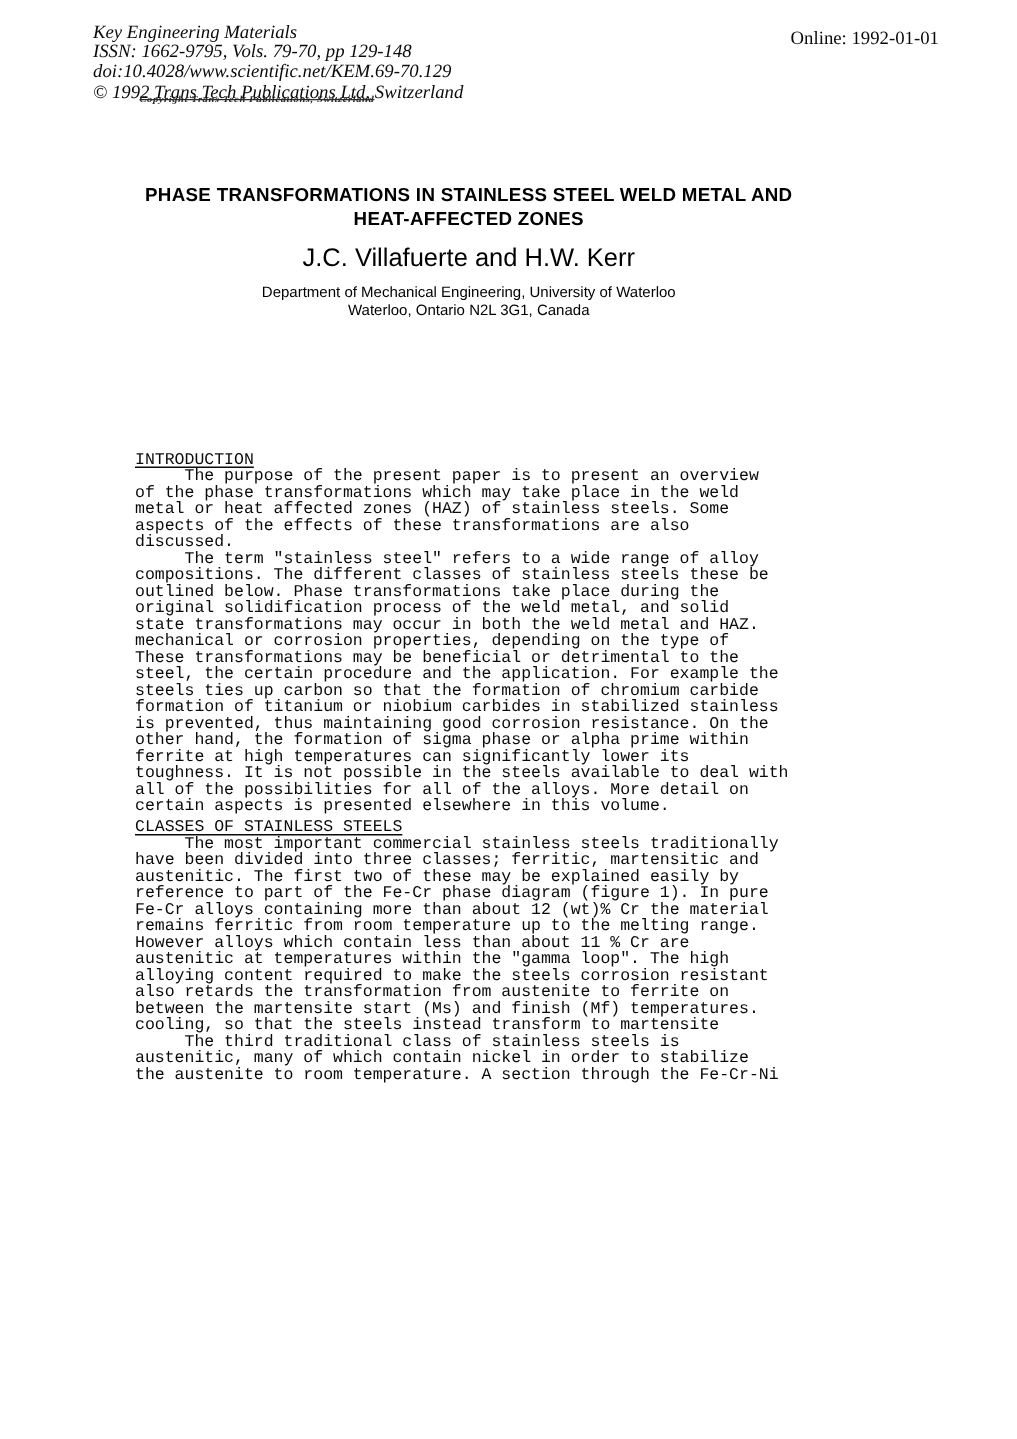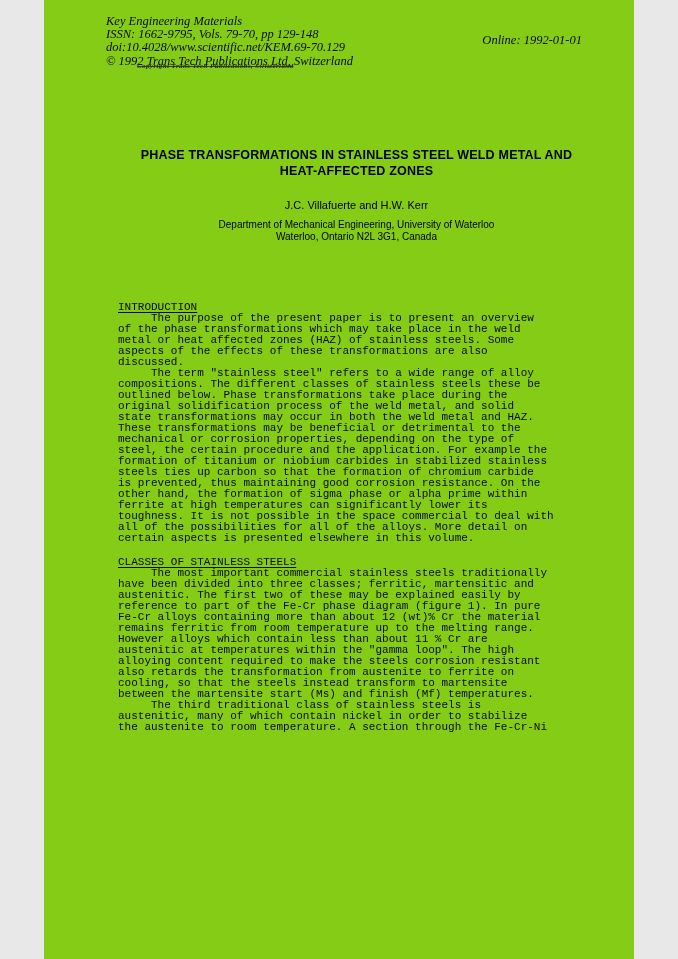--- a/index.html
+++ b/index.html
@@ -2,46 +2,45 @@
 <html><head>
 <meta charset="utf-8">
 <style>
   html, body {
     margin: 0;
     padding: 0;
     background: #e8e8e8;
   }
   .page {
     position: relative;
-    width: 590px;
+    width: 678px;
     height: 959px;
-    background: #84cc16;
+    background: #ffffff;
     color: #0a0a0a;
     overflow: hidden;
     margin: 0 auto;
   }
 
   
   .journal-header {
     position: absolute;
     top: 15px;
     left: 62px;
     font-family: "Liberation Serif", serif;
     font-style: italic;
     font-size: 12.5px;
     line-height: 13.2px;
     color: #0a0a0a;
     white-space: nowrap;
   }
   .online-date {
     position: absolute;
-    top: 33px;
+    top: 18px;
     right: 52px;
     font-family: "Liberation Serif", serif;
-    font-style: italic;
     font-size: 12.5px;
     white-space: nowrap;
   }
   .watermark-line {
     position: absolute;
     top: 62px;
     left: 93px;
     font-family: "Liberation Serif", serif;
     font-style: italic;
     font-weight: bold;
@@ -50,59 +49,59 @@
     color: #2a2a2a;
     text-decoration: line-through;
     filter: blur(0.5px);
     transform: scaleY(0.85);
     white-space: nowrap;
   }
 
   
   .title-block {
     position: absolute;
-    top: 148px;
+    top: 123px;
     left: 60px;
     width: 505px;
     text-align: center;
     font-family: "Liberation Sans", sans-serif;
   }
   .paper-title {
     font-size: 12.5px;
     font-weight: bold;
     line-height: 15.5px;
     letter-spacing: 0.2px;
     color: #000;
   }
   .paper-authors {
-    margin-top: 20px;
-    font-size: 11px;
+    margin-top: 8px;
+    font-size: 17px;
     font-weight: normal;
     color: #000;
   }
   .paper-affiliation {
     margin-top: 8px;
     font-size: 10px;
     line-height: 11.5px;
     color: #000;
   }
 
   
   .article-body {
     position: absolute;
     top: 302px;
-    left: 74px;
+    left: 90px;
     width: 520px;
     font-family: "Liberation Mono", monospace;
     font-size: 11px;
     line-height: 11px;
     color: #0a0a0a;
   }
   .section + .section {
-    margin-top: 13px; 
+    margin-top: 3px; 
   }
   .section-heading {
     text-decoration: underline;
     text-underline-offset: 1.5px;
     white-space: pre;
   }
   .body-line {
     white-space: pre;
   }
 </style>
@@ -140,45 +139,45 @@
         <div class="body-line">     The purpose of the present paper is to present an overview</div>
         <div class="body-line">of the phase transformations which may take place in the weld</div>
         <div class="body-line">metal or heat affected zones (HAZ) of stainless steels. Some</div>
         <div class="body-line">aspects of the effects of these transformations are also</div>
         <div class="body-line">discussed.</div>
         <div class="body-line">     The term "stainless steel" refers to a wide range of alloy</div>
         <div class="body-line">compositions. The different classes of stainless steels these be</div>
         <div class="body-line">outlined below. Phase transformations take place during the</div>
         <div class="body-line">original solidification process of the weld metal, and solid</div>
         <div class="body-line">state transformations may occur in both the weld metal and HAZ.</div>
+        <div class="body-line">mechanical or corrosion properties, depending on the type of</div>
         <div class="body-line">These transformations may be beneficial or detrimental to the</div>
-        <div class="body-line">mechanical or corrosion properties, depending on the type of</div>
         <div class="body-line">steel, the certain procedure and the application. For example the</div>
+        <div class="body-line">steels ties up carbon so that the formation of chromium carbide</div>
         <div class="body-line">formation of titanium or niobium carbides in stabilized stainless</div>
-        <div class="body-line">steels ties up carbon so that the formation of chromium carbide</div>
         <div class="body-line">is prevented, thus maintaining good corrosion resistance. On the</div>
         <div class="body-line">other hand, the formation of sigma phase or alpha prime within</div>
         <div class="body-line">ferrite at high temperatures can significantly lower its</div>
-        <div class="body-line">toughness. It is not possible in the space commercial to deal with</div>
+        <div class="body-line">toughness. It is not possible in the steels available to deal with</div>
         <div class="body-line">all of the possibilities for all of the alloys. More detail on</div>
         <div class="body-line">certain aspects is presented elsewhere in this volume.</div>
       </div>
       <div class="section">
         <div class="section-heading">CLASSES OF STAINLESS STEELS</div>
         <div class="body-line">     The most important commercial stainless steels traditionally</div>
         <div class="body-line">have been divided into three classes; ferritic, martensitic and</div>
         <div class="body-line">austenitic. The first two of these may be explained easily by</div>
         <div class="body-line">reference to part of the Fe-Cr phase diagram (figure 1). In pure</div>
         <div class="body-line">Fe-Cr alloys containing more than about 12 (wt)% Cr the material</div>
         <div class="body-line">remains ferritic from room temperature up to the melting range.</div>
         <div class="body-line">However alloys which contain less than about 11 % Cr are</div>
         <div class="body-line">austenitic at temperatures within the "gamma loop". The high</div>
         <div class="body-line">alloying content required to make the steels corrosion resistant</div>
         <div class="body-line">also retards the transformation from austenite to ferrite on</div>
+        <div class="body-line">between the martensite start (Ms) and finish (Mf) temperatures.</div>
         <div class="body-line">cooling, so that the steels instead transform to martensite</div>
-        <div class="body-line">between the martensite start (Ms) and finish (Mf) temperatures.</div>
         <div class="body-line">     The third traditional class of stainless steels is</div>
         <div class="body-line">austenitic, many of which contain nickel in order to stabilize</div>
         <div class="body-line">the austenite to room temperature. A section through the Fe-Cr-Ni</div>
       </div>
     </div>
 
 </div>
 
 </body></html>

